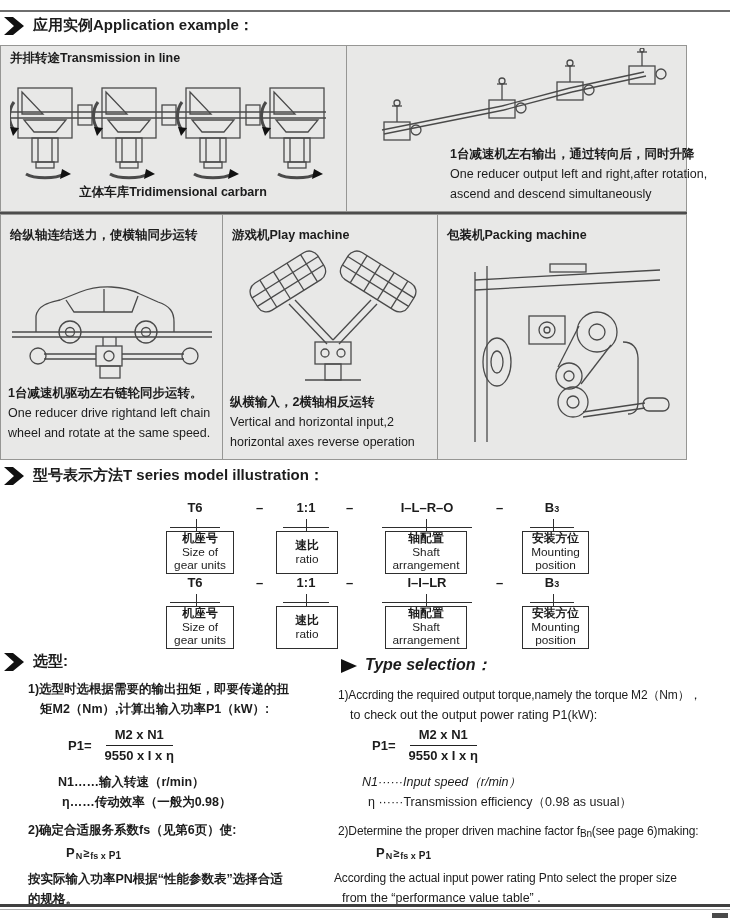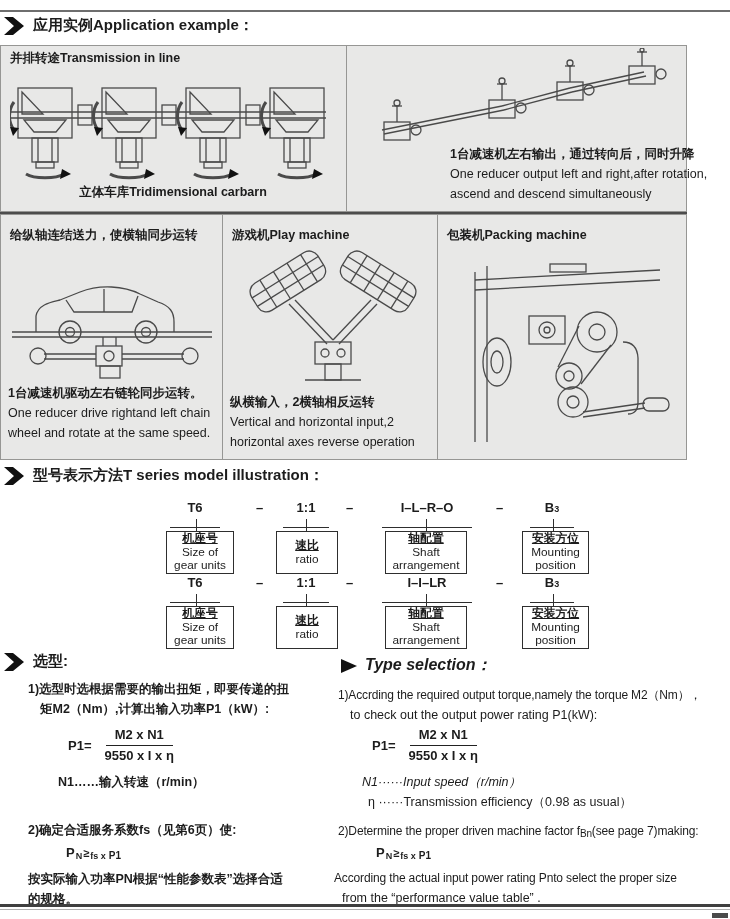--- a/index.html
+++ b/index.html
@@ -19,21 +19,21 @@
   .cap{font-weight:bold;font-size:12.5px;text-align:center;}
   
   .code{position:absolute;text-align:center;font-weight:bold;font-size:13px;
         border-bottom:1.5px solid #2e2e2e;padding-bottom:12px;height:15px;}
   .msub{font-size:9px;}
   .mdash{position:absolute;font-weight:bold;font-size:13px;}
   .conn{position:absolute;width:1px;height:12px;background:#2e2e2e;}
   .mbox{position:absolute;background:#fff;border:1.2px solid #2e2e2e;box-sizing:border-box;
         display:flex;flex-direction:column;align-items:center;justify-content:center;
         font-size:11.8px;line-height:13.5px;text-align:center;height:43px;}
-  .mbox .bc{font-weight:bold;text-decoration:underline;}
+  .mbox .bc{font-weight:bold;}
   
   .formula{display:flex;align-items:center;gap:13px;font-weight:bold;font-size:13px;}
   .frac{display:inline-flex;flex-direction:column;align-items:center;line-height:16px;}
   .f-num{padding:0 9px 2px;border-bottom:1.5px solid #222;}
   .f-den{padding-top:2px;}
   .pnf{font-weight:bold;font-size:13px;}
   .pn-sub{font-size:9px;vertical-align:-2px;padding:0 1px;}
   .pn-op{font-size:11px;}
   .pn-small{font-size:10px;vertical-align:-2px;padding-left:2px;}
   .sub{font-size:10px;vertical-align:-2px;}
@@ -303,20 +303,21 @@
   <div class="abs t cn" style="left:28px;top:679px;">1)选型时选根据需要的输出扭矩，即要传递的扭</div>
   <div class="abs t cn" style="left:40px;top:699px;">矩M2（Nm）,计算出输入功率P1（kW）:</div>
   <div class="formula abs" style="left:68px;top:727px;">
     <span>P1=</span>
     <span class="frac">
       <span class="f-num">M2 x N1</span>
       <span class="f-den">9550 x I x  η</span>
     </span>
   </div>
   <div class="abs t cn" style="left:58px;top:772px;">N1……输入转速（r/min）</div>
+  <div class="abs t cn" style="left:62px;top:792px;">η……传动效率（一般为0.98）</div>
   <div class="abs t cn" style="left:28px;top:820px;">2)确定合适服务系数fs（见第6页）使:</div>
   <div class="pnf abs" style="left:66px;top:845px;">
     <span>P</span><span class="pn-sub">N</span><span class="pn-op">≥</span><span class="pn-sub">fs x</span><span class="pn-small">P1</span>
   </div>
   <div class="abs t cn" style="left:28px;top:869px;">按实际输入功率PN根据“性能参数表”选择合适</div>
   <div class="abs t cn" style="left:28px;top:889px;">的规格。</div>
 
   <div class="sec-head" style="left:341px;top:655px;font-style:italic;">
     <svg width="16" height="14" viewBox="0 0 16 14">
       <polygon points="0,0 16,7 0,14" fill="#111"></polygon>
@@ -327,21 +328,21 @@
   <div class="abs t" style="left:350px;top:705px;">to check out the output power rating P1(kW):</div>
   <div class="formula abs" style="left:372px;top:727px;">
     <span>P1=</span>
     <span class="frac">
       <span class="f-num">M2 x N1</span>
       <span class="f-den">9550 x I x  η</span>
     </span>
   </div>
   <div class="abs t" style="left:362px;top:772px;font-style:italic;">N1······Input speed（r/min）</div>
   <div class="abs t" style="left:368px;top:792px;">η ······Transmission efficiency（0.98 as usual）</div>
-  <div class="abs t tight" style="left:338px;top:821px;"><span>2)Determine the proper driven machine factor f</span><span class="sub">Bn</span><span>(see page 7)making:</span></div>
+  <div class="abs t tight" style="left:338px;top:821px;"><span>2)Determine the proper driven machine factor f</span><span class="sub">Bn</span><span>(see page 6)making:</span></div>
   <div class="pnf abs" style="left:376px;top:845px;">
     <span>P</span><span class="pn-sub">N</span><span class="pn-op">≥</span><span class="pn-sub">fs x</span><span class="pn-small">P1</span>
   </div>
   <div class="abs t tight" style="left:334px;top:868px;">According the actual input power rating Pnto select the proper size</div>
   <div class="abs t" style="left:342px;top:888px;">from the  “performance value table” .</div>
 
   <div class="rule" style="top:904px;height:3px;background:#3f3f3f;"></div>
   <div class="rule" style="top:909px;height:1px;background:#b0b0b0;"></div>
   <div class="abs" style="left:712px;top:913px;width:16px;height:5px;background:#4a4a4a;"></div>
 

